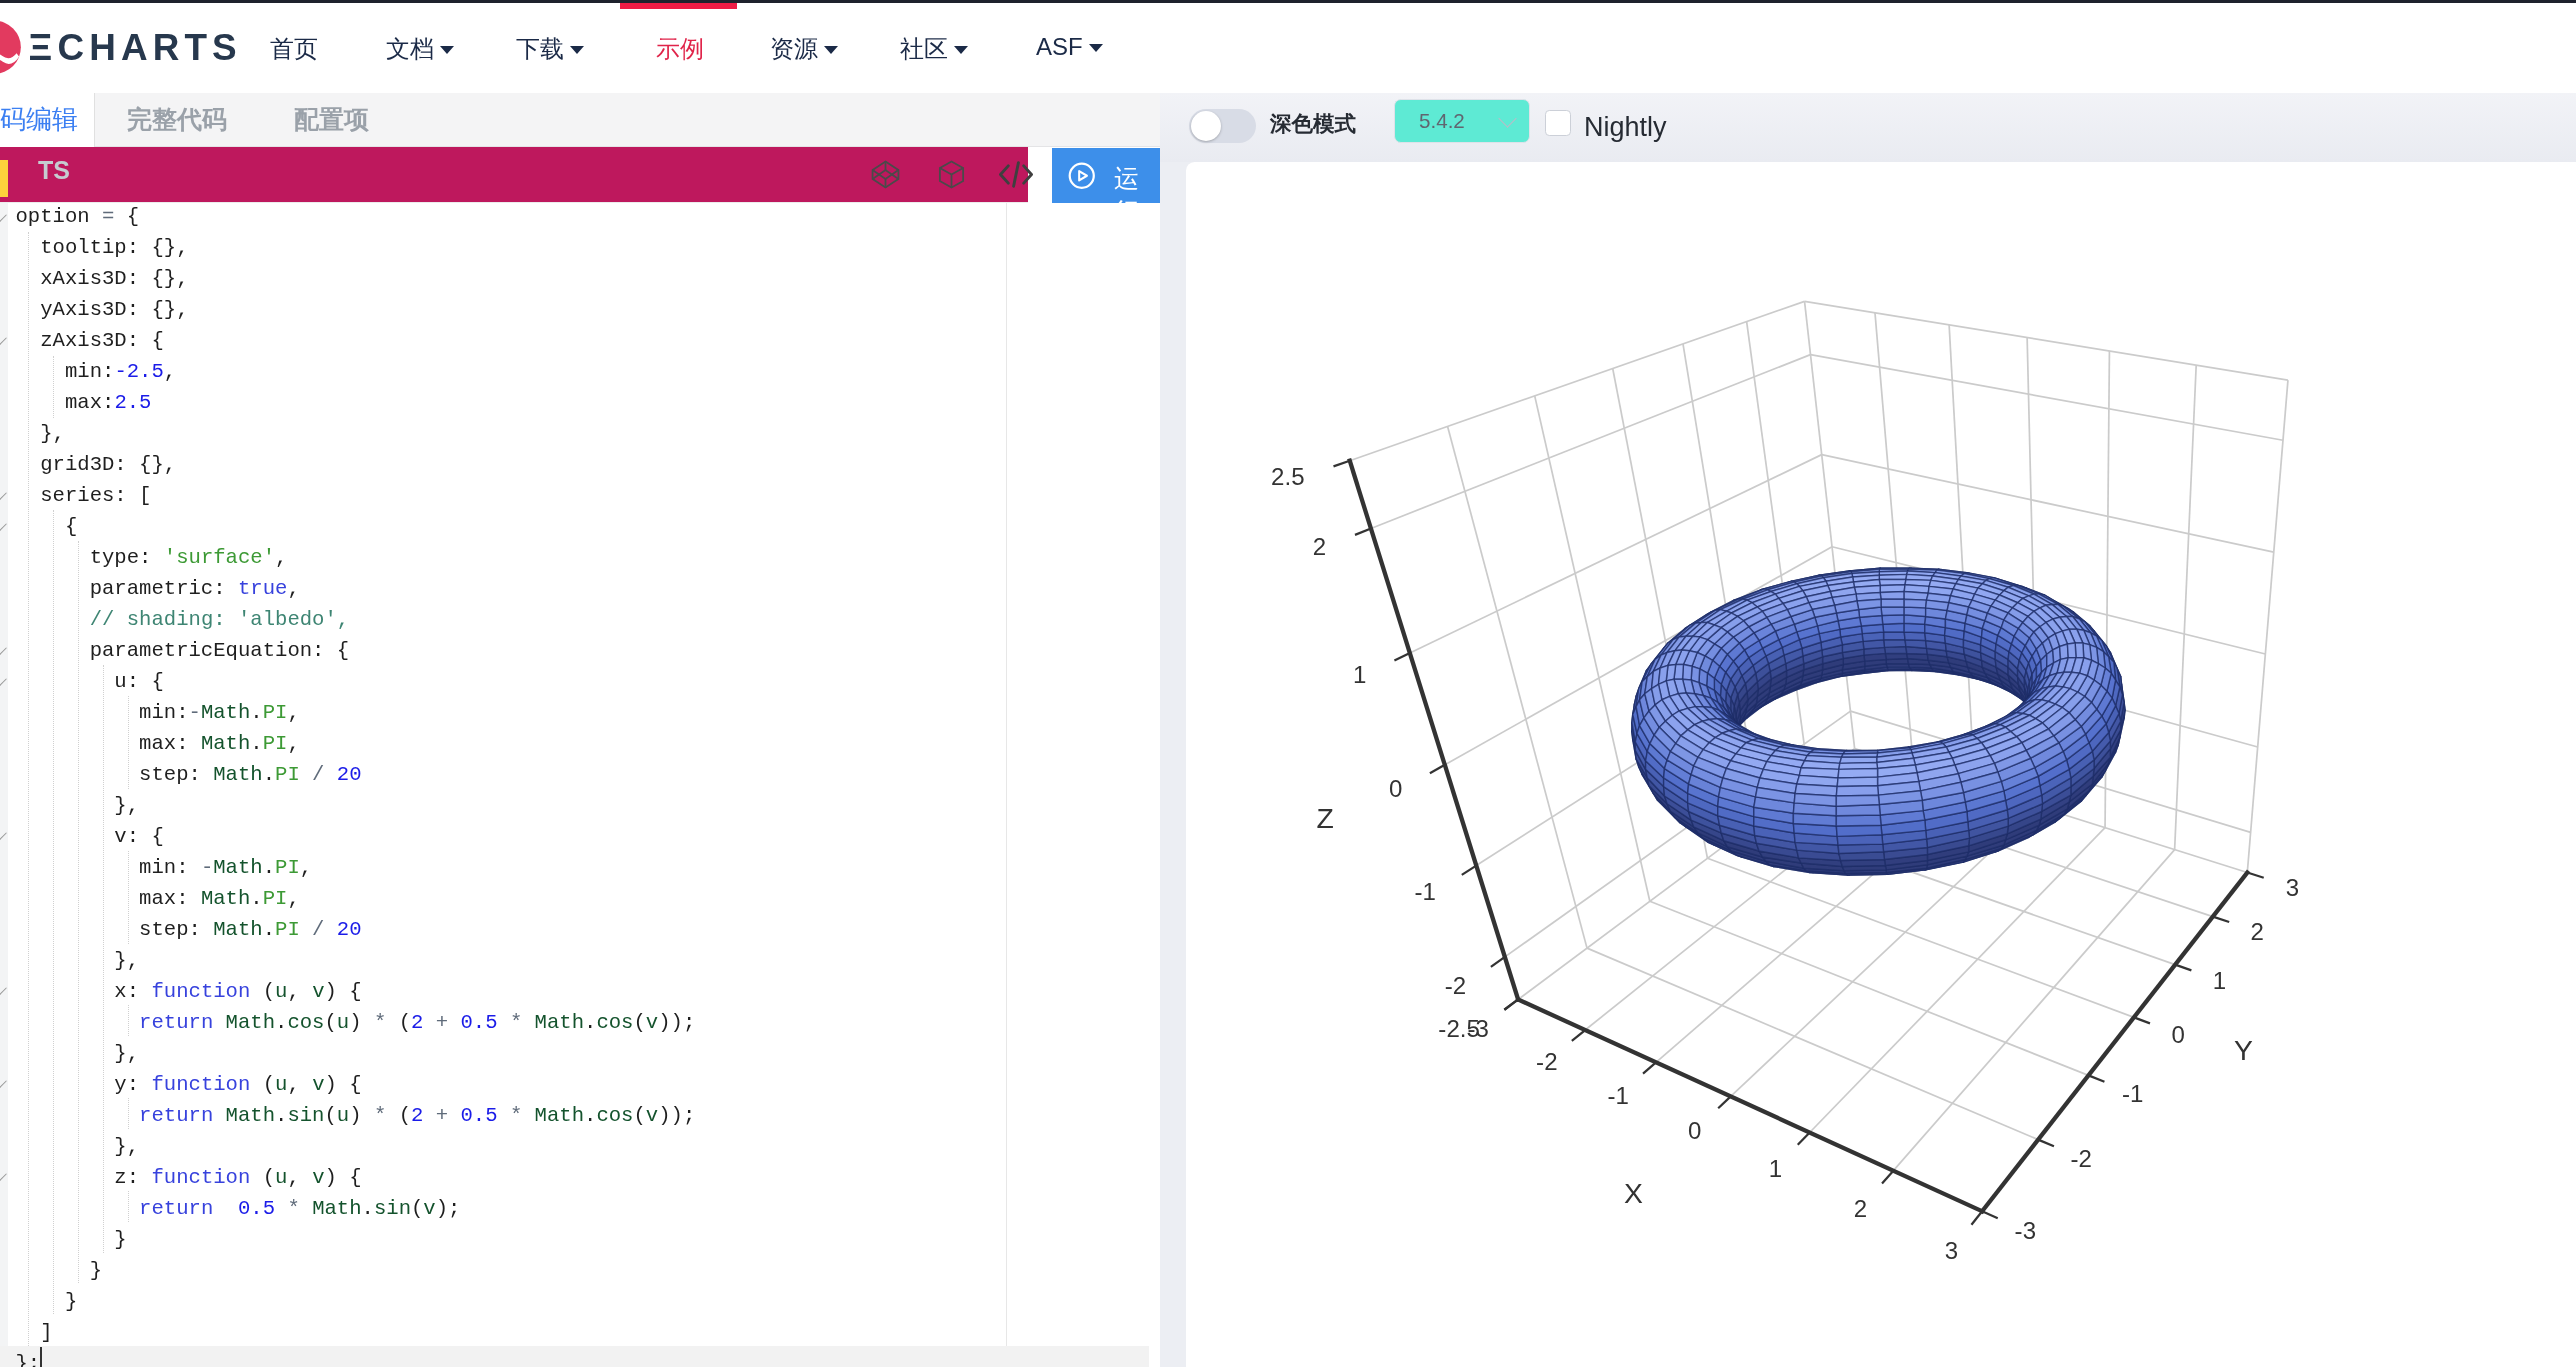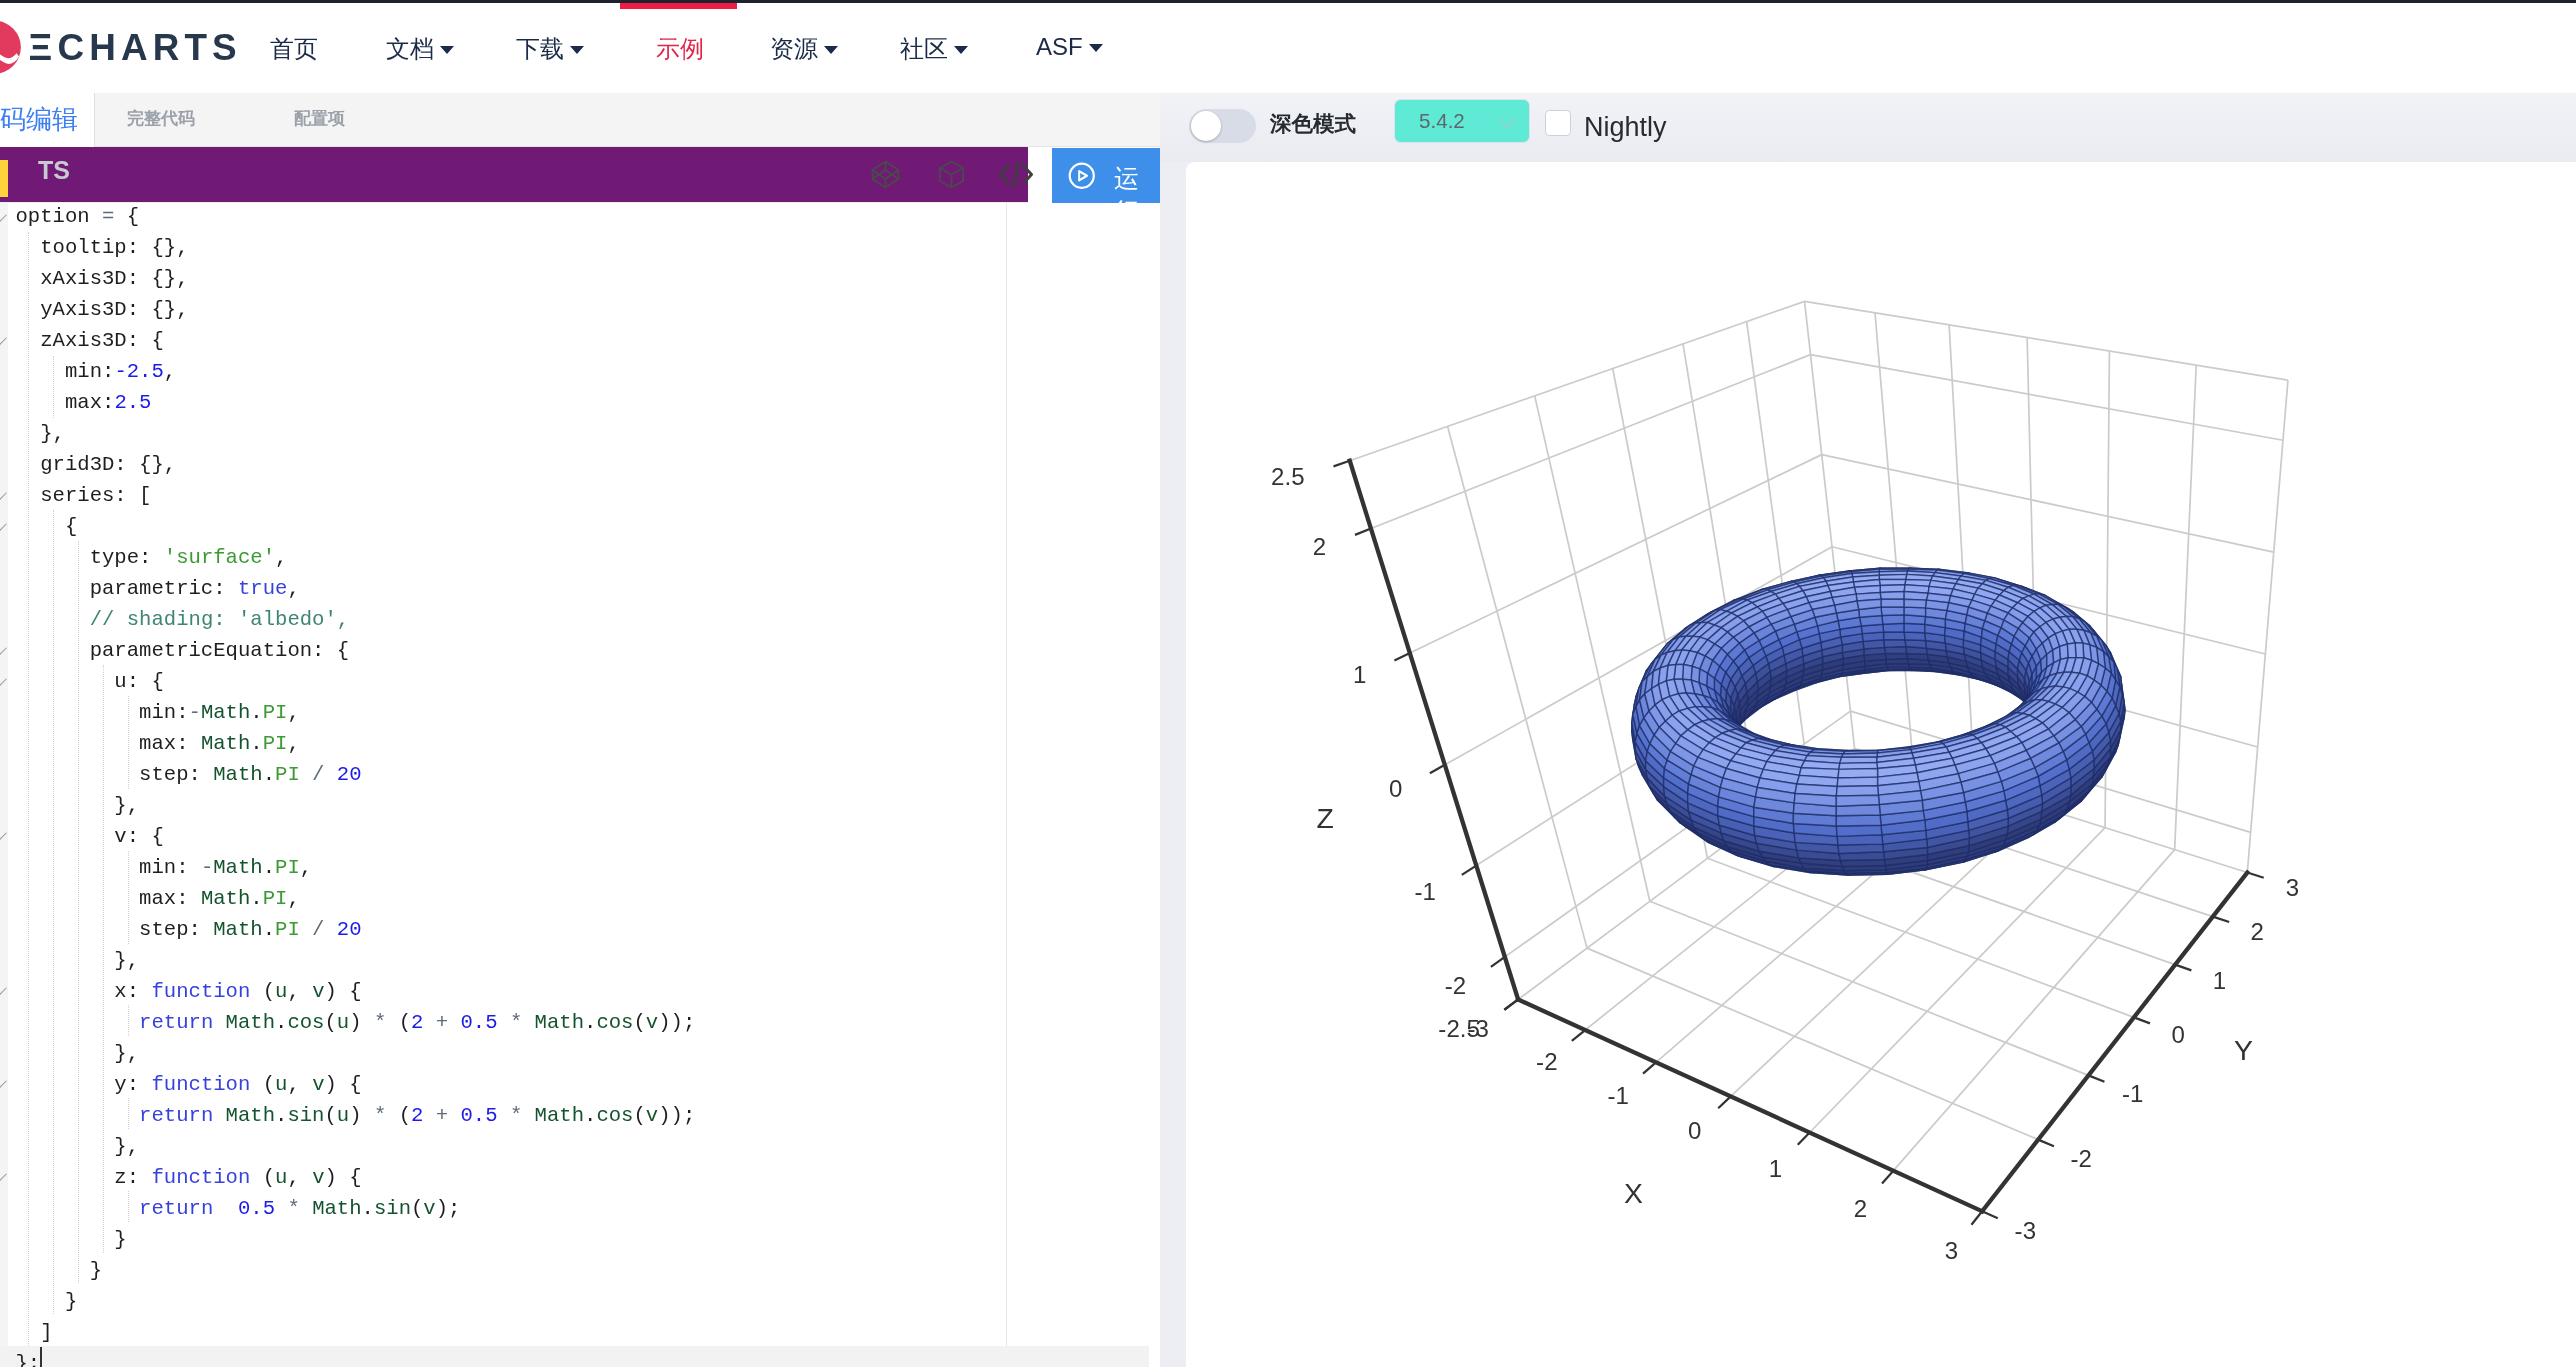--- a/index.html
+++ b/index.html
@@ -6,23 +6,23 @@
 .abs{position:absolute}
 
 #topstrip{position:absolute;left:0;top:0;width:2576px;height:3.4px;background:#1e222d}
 #redbar{position:absolute;left:620px;top:2.6px;width:117px;height:6px;background:#ee1c45}
 #nav{position:absolute;left:0;top:3.4px;width:2576px;height:89px;background:#fff}
 .navitem{position:absolute;top:33px;font-size:24px;color:#1b2a47;font-weight:400;white-space:nowrap}
 .caret{display:inline-block;width:0;height:0;border-left:7.7px solid transparent;border-right:7.7px solid transparent;border-top:8.6px solid #1b2a47;margin-left:6px;vertical-align:middle;margin-top:-1.7px}
 
 #tabbar{position:absolute;left:0;top:93px;width:1160px;height:54px;background:#f4f4f5;border-bottom:0.9px solid #e4e4e6}
 #tab-active{position:absolute;left:0;top:0;width:95px;height:54px;background:#fff;border-right:0.9px solid #e0e0e0;color:#3b7ff2;font-size:26px;font-weight:400;line-height:52px}
-.tab{position:absolute;top:0;height:54px;color:#9aa1a9;font-size:17px;font-weight:700;line-height:52px}
+.tab{position:absolute;top:0;height:54px;color:#9aa1a9;font-size:25px;font-weight:700;line-height:52px}
 
-#toolbar{position:absolute;left:0;top:147px;width:1028px;height:56px;background:#701a75;border-bottom:0.9px solid #ececec}
+#toolbar{position:absolute;left:0;top:147px;width:1028px;height:56px;background:#be185d;border-bottom:0.9px solid #ececec}
 #jsbadge{position:absolute;left:0;top:13px;width:7.7px;height:37px;background:#fdd33c}
 #tslabel{position:absolute;left:38px;top:8.6px;font-size:25px;font-weight:700;color:#c6cbd1}
 .tbicon{position:absolute;top:12px}
 #runbtn{position:absolute;left:1052px;top:0.9px;width:108px;height:55px;background:#3d8fea;color:#fff}
 #runbtn .txt{position:absolute;left:62px;top:13.7px;font-size:25px}
 
 #editor{position:absolute;left:0;top:203px;width:1160px;height:1165px;background:#fff;overflow:hidden}
 #gutterstripe{position:absolute;left:0;top:0;width:7.7px;height:1165px;background:#f3f4f5}
 #curline{position:absolute;left:0;top:1346px;z-index:0;width:1149px;height:22.3px;background:#f2f2f2}
 #ruler{position:absolute;left:1006px;top:0px;width:0.9px;height:1165px;background:#e7e7e7}

